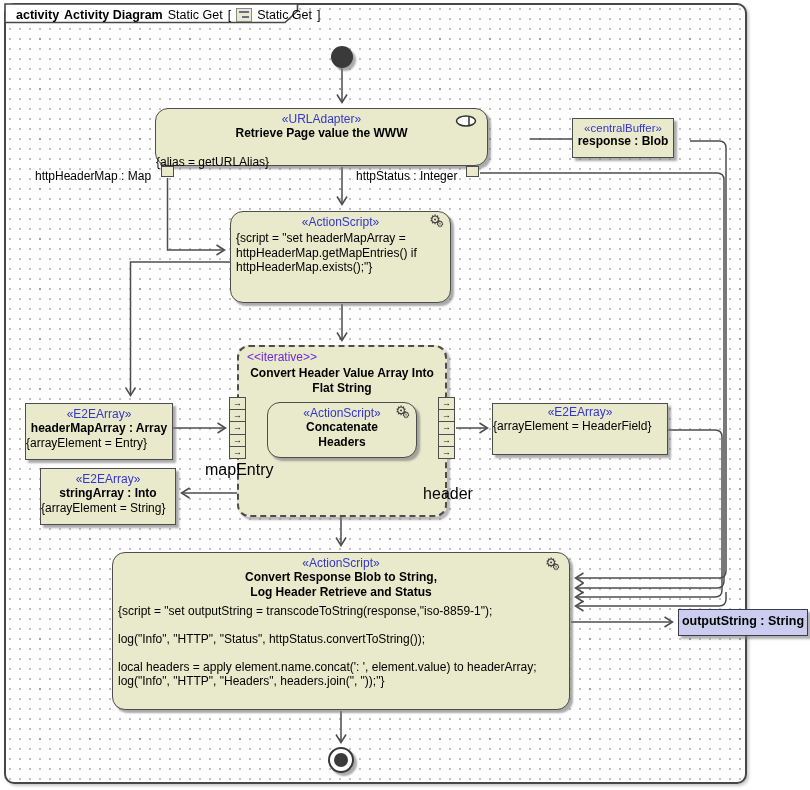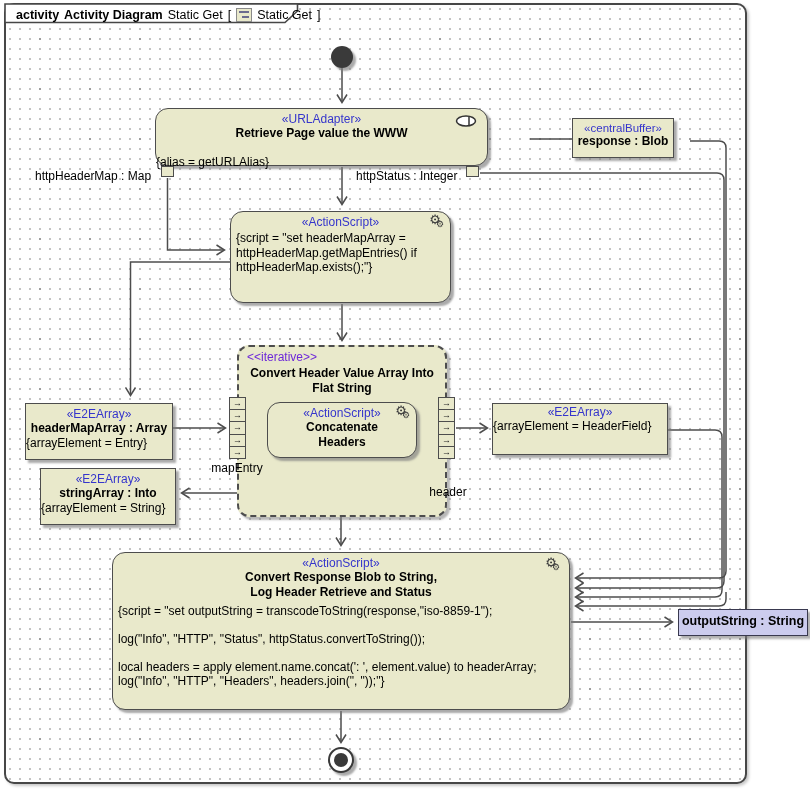--- a/index.html
+++ b/index.html
@@ -33,21 +33,21 @@
        background:#e9e9cb;border:1.5px solid #4d4d4d;}
   .pinlabel{position:absolute;font-size:12px;white-space:nowrap;}
   .region{position:absolute;box-sizing:border-box;left:237px;top:345px;width:210px;height:172px;
           background:#e9e9cb;border:2px dashed #4d4d4d;border-radius:12px;
           box-shadow:3px 3px 2px rgba(125,125,125,0.55);font-size:12px;}
   .expnode{position:absolute;box-sizing:border-box;width:17px;height:62px;background:#e9e9cb;
            border:1.5px solid #4d4d4d;display:flex;flex-direction:column;z-index:5;}
   .expnode .cell{flex:1;border-bottom:1px solid #4d4d4d;font-size:9px;line-height:10px;
                  text-align:center;color:#222;overflow:hidden;}
   .expnode .cell:last-child{border-bottom:none;}
-  .exp-label{position:absolute;font-size:12px;text-align:center;}
+  .exp-label{position:absolute;font-size:16px;text-align:center;}
   .initial{position:absolute;left:331px;top:46px;width:22px;height:22px;border-radius:50%;
            background:#3a3a3a;box-shadow:3px 3px 2px rgba(125,125,125,0.65);}
   .final{position:absolute;left:328px;top:747px;width:26px;height:26px;border-radius:50%;
          box-sizing:border-box;border:2px solid #3a3a3a;background:#fff;
          box-shadow:3px 3px 2px rgba(125,125,125,0.65);}
   .final .dot{position:absolute;left:4px;top:4px;width:14px;height:14px;border-radius:50%;
               background:#3a3a3a;}
   .param{position:absolute;left:678px;top:609px;width:130px;height:27px;box-sizing:border-box;
          background:#ccccee;border:1.8px solid #39394f;box-shadow:3px 3px 2px rgba(125,125,125,0.6);
          font-weight:bold;font-size:12.5px;text-align:center;line-height:23px;z-index:8;}

